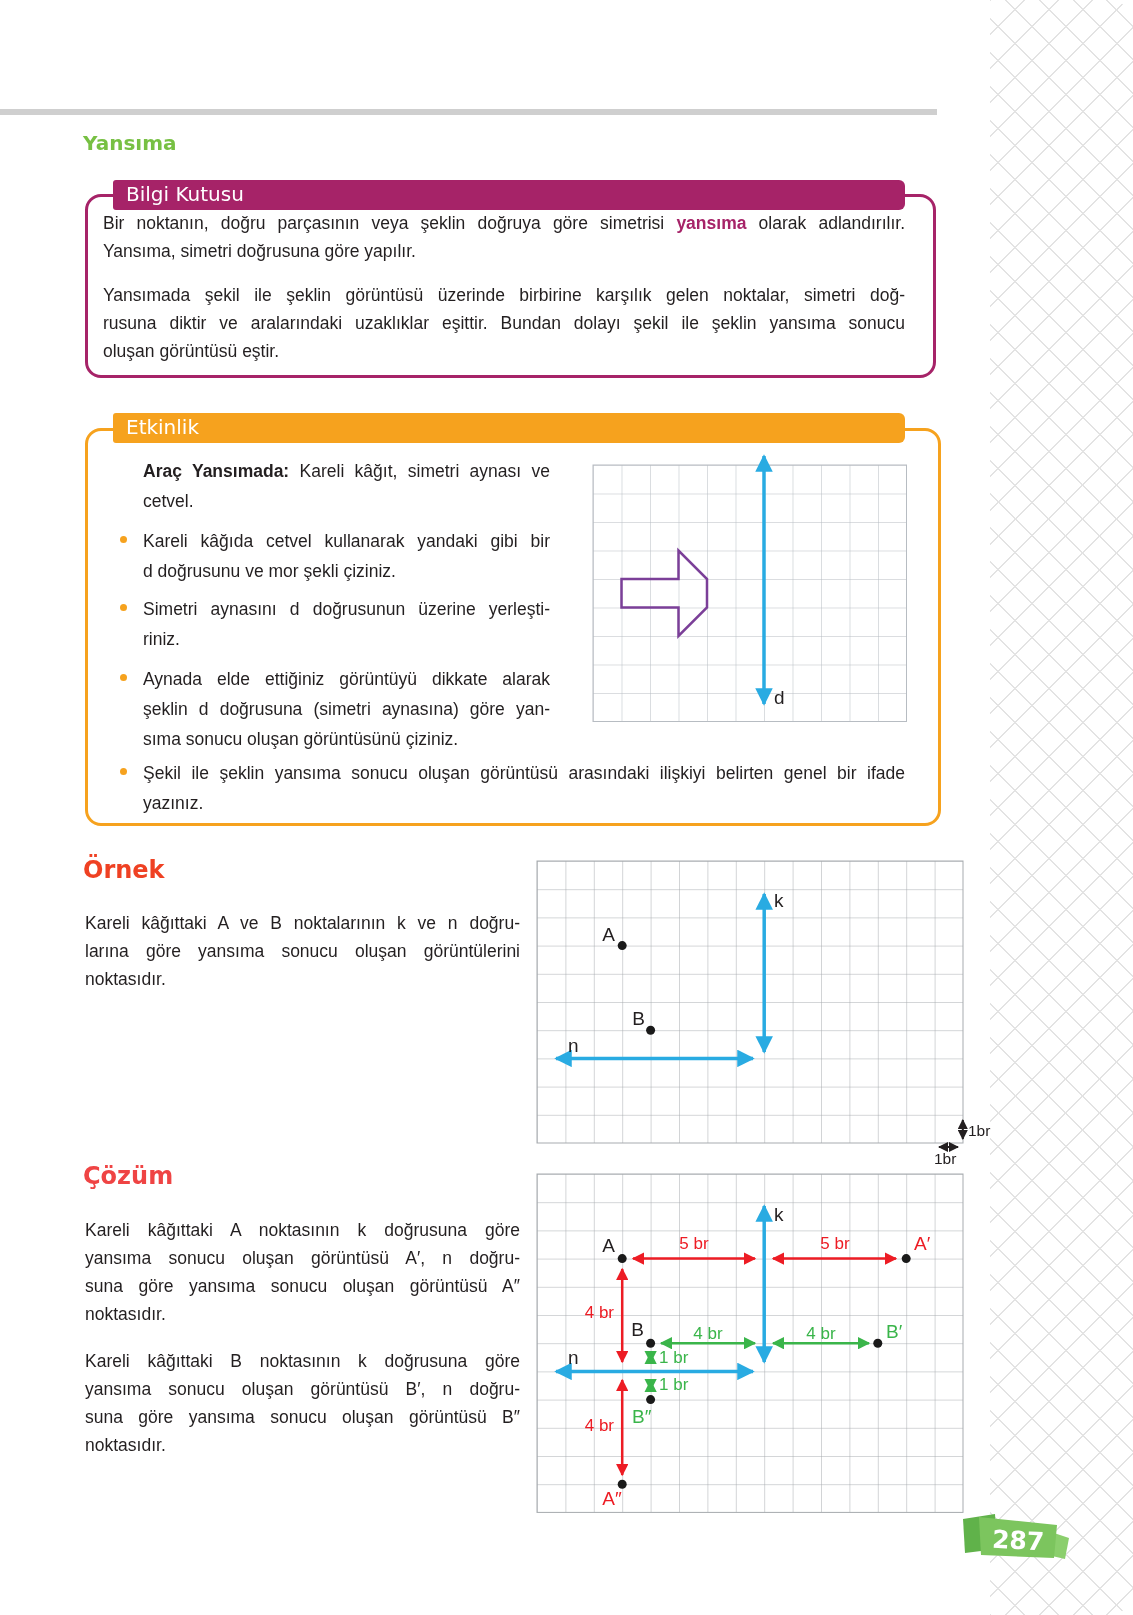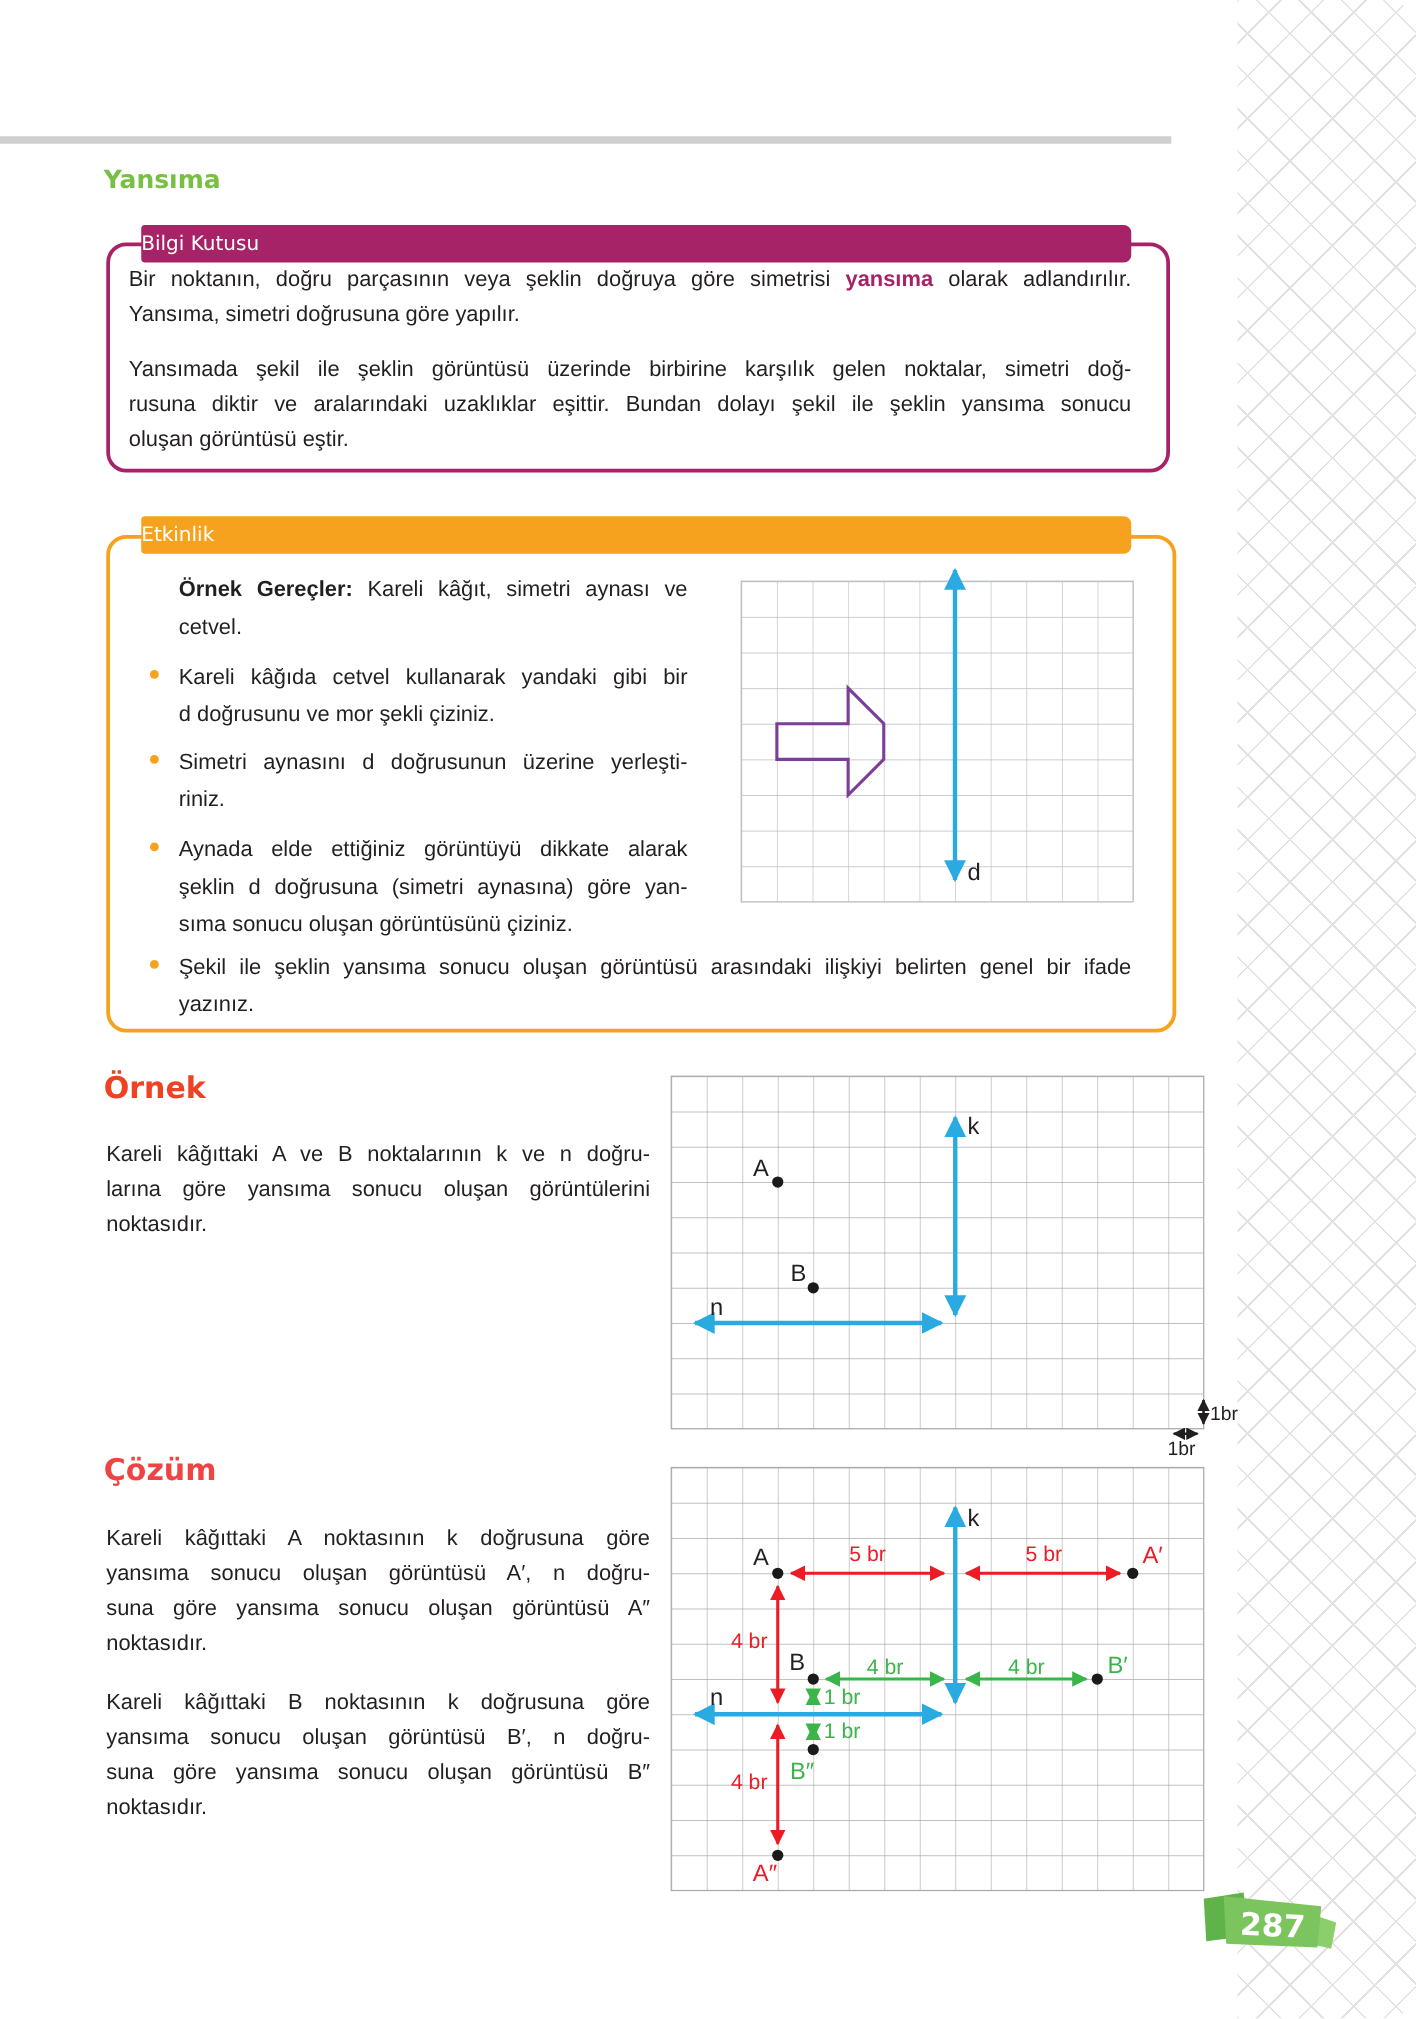--- a/index.html
+++ b/index.html
@@ -9,21 +9,21 @@
   .lattice{position:absolute;left:990px;top:0;width:143px;height:1615px;
     background-image:
       repeating-linear-gradient(45deg,#e3e3e3 0,#e3e3e3 1.4px,transparent 1.4px,transparent 24px),
       repeating-linear-gradient(135deg,#e3e3e3 0,#e3e3e3 1.4px,transparent 1.4px,transparent 24px);}
   .h-main{position:absolute;left:83px;top:131px;font-family:"DejaVu Sans",sans-serif;
           font-weight:bold;font-size:20px;color:#77c043;}
   .box{position:absolute;background:#fff;border-radius:16px;}
   .box-info{left:85px;top:194px;width:845px;height:178px;border:3px solid #a62368;}
   .box-act{left:85px;top:428px;width:850px;height:392px;border:3px solid #f6a21e;}
   .bar{position:absolute;left:113px;width:792px;height:30px;border-radius:3px 6px 6px 3px;
-       color:#fff;font-family:"DejaVu Sans",sans-serif;font-size:16px;line-height:29px;
+       color:#fff;font-family:"DejaVu Sans",sans-serif;font-size:20px;line-height:29px;padding-left:13px;
        box-sizing:border-box;}
   .bar-info{top:180px;background:#a62368;}
   .bar-act{top:413px;background:#f6a21e;}
   .bline{position:absolute;font-size:17.5px;line-height:28px;white-space:nowrap;}
   .jl{text-align:justify;text-align-last:justify;white-space:normal;}
   .mag{color:#a62368;font-weight:bold;}
   .bold{font-weight:bold;}
   .iline{left:103px;width:802px;}
   .aline{left:143px;width:407px;}
   .awide{left:143px;width:762px;}
@@ -73,21 +73,21 @@
   <div class="box box-info"></div>
   <div class="bar bar-info">Bilgi Kutusu</div>
   <div class="bline iline jl" style="top:209px"><span>Bir noktanın, doğru parçasının veya şeklin doğruya göre simetrisi </span><span class="mag">yansıma</span><span> olarak adlandırılır.</span></div>
   <div class="bline iline" style="top:237px">Yansıma, simetri doğrusuna göre yapılır.</div>
   <div class="bline iline jl" style="top:281px">Yansımada şekil ile şeklin görüntüsü üzerinde birbirine karşılık gelen noktalar, simetri doğ-</div>
   <div class="bline iline jl" style="top:309px">rusuna diktir ve aralarındaki uzaklıklar eşittir. Bundan dolayı şekil ile şeklin yansıma sonucu</div>
   <div class="bline iline" style="top:337px">oluşan görüntüsü eştir.</div>
 
   <div class="box box-act"></div>
   <div class="bar bar-act">Etkinlik</div>
-  <div class="bline aline jl" style="top:457px"><span class="bold">Örnek Gereçler:</span><span> Kareli kâğıt, simetri aynası ve</span></div>
+  <div class="bline aline jl" style="top:457px"><span class="bold">Araç Yansımada:</span><span> Kareli kâğıt, simetri aynası ve</span></div>
   <div class="bline aline" style="top:487px">cetvel.</div>
 
   <div class="bullet" style="top:536px"></div>
   <div class="bline aline jl" style="top:527px">Kareli kâğıda cetvel kullanarak yandaki gibi bir</div>
   <div class="bline aline" style="top:557px">d doğrusunu ve mor şekli çiziniz.</div>
 
   <div class="bullet" style="top:604px"></div>
   <div class="bline aline jl" style="top:595px">Simetri aynasını d doğrusunun üzerine yerleşti-</div>
   <div class="bline aline" style="top:625px">riniz.</div>
 

